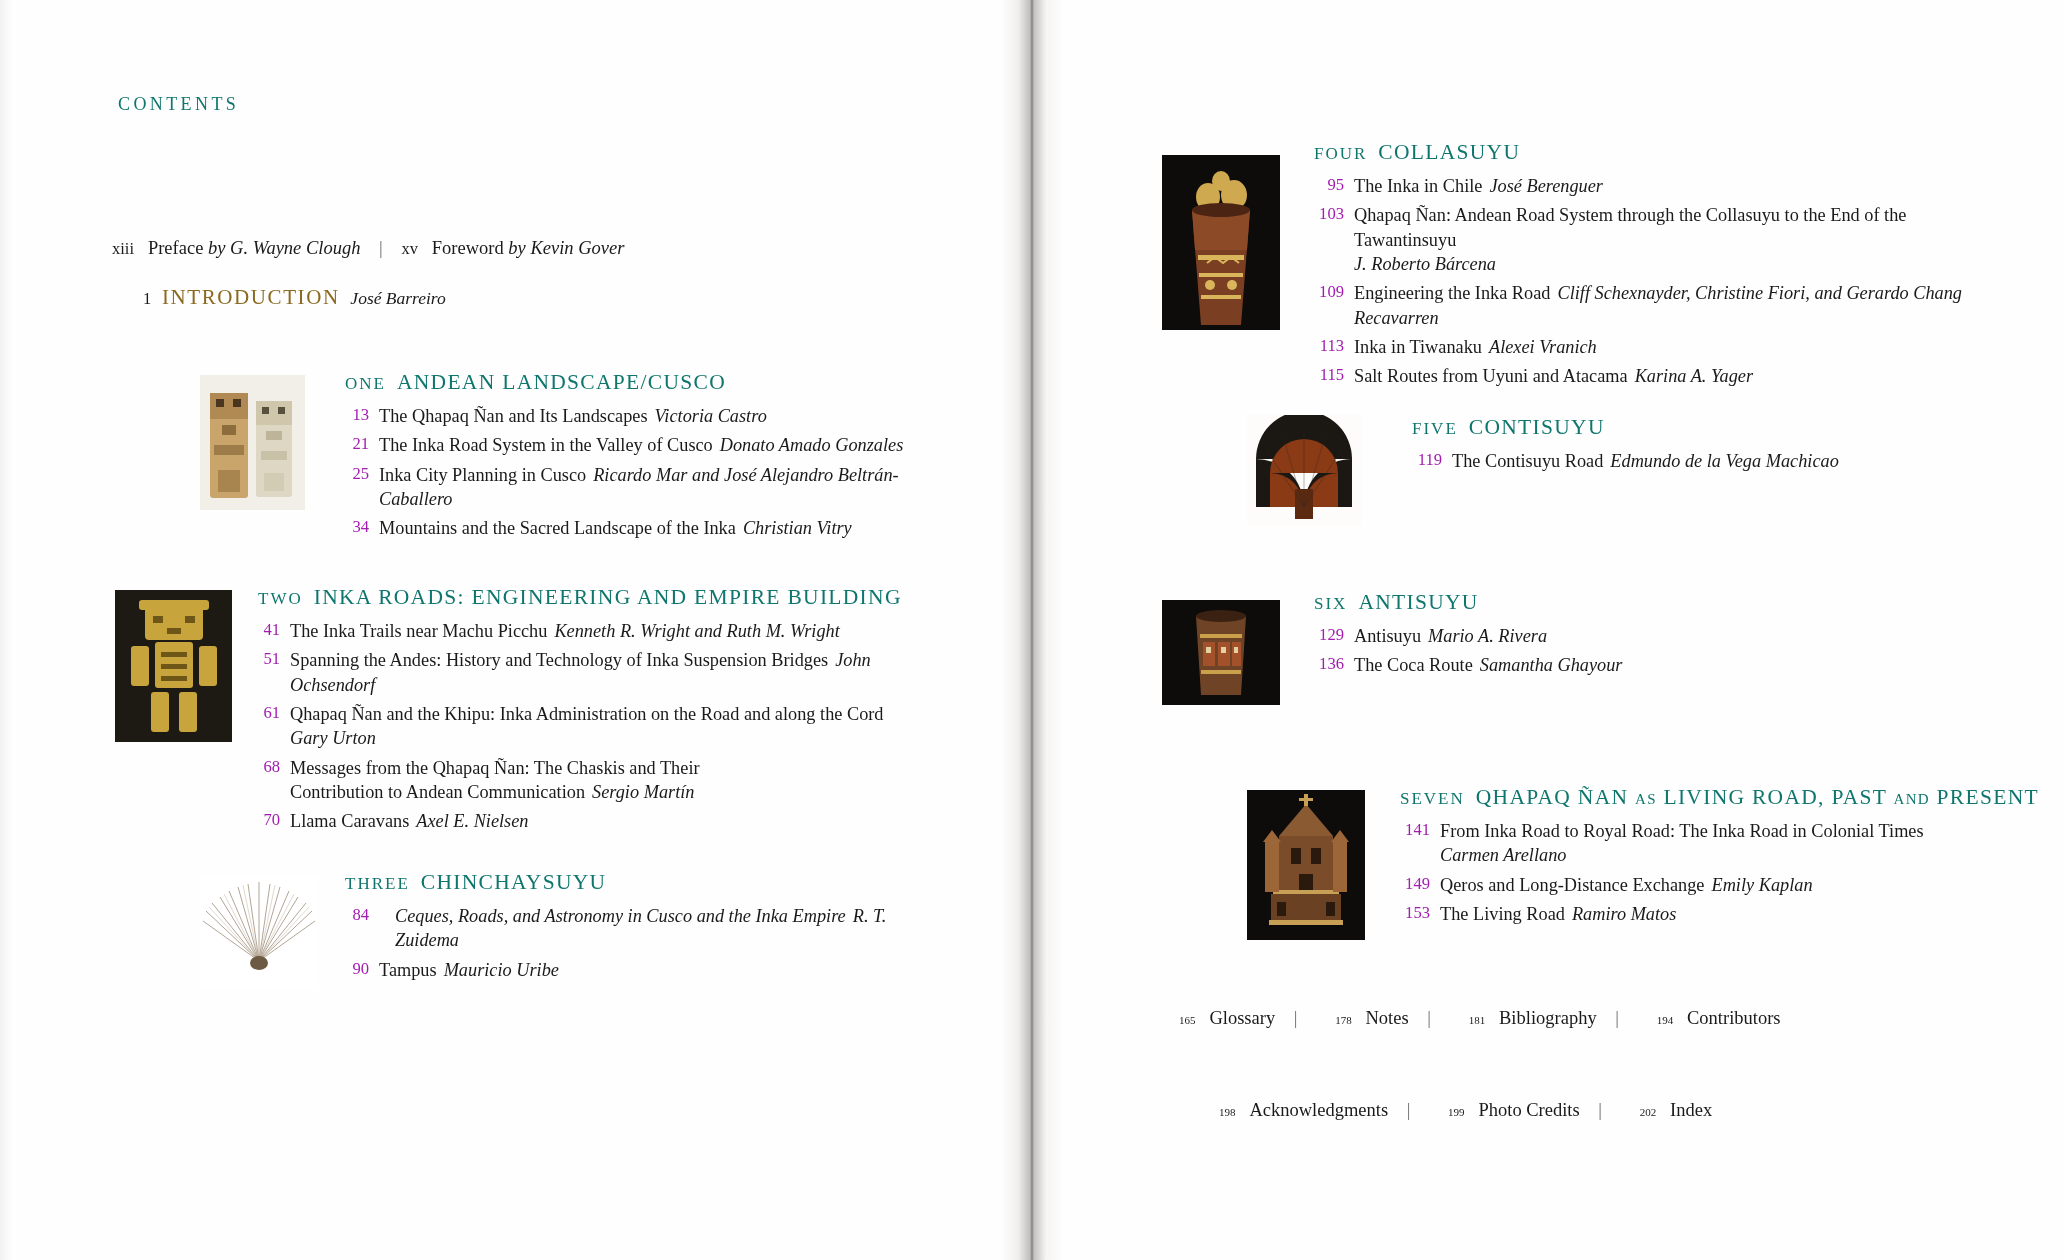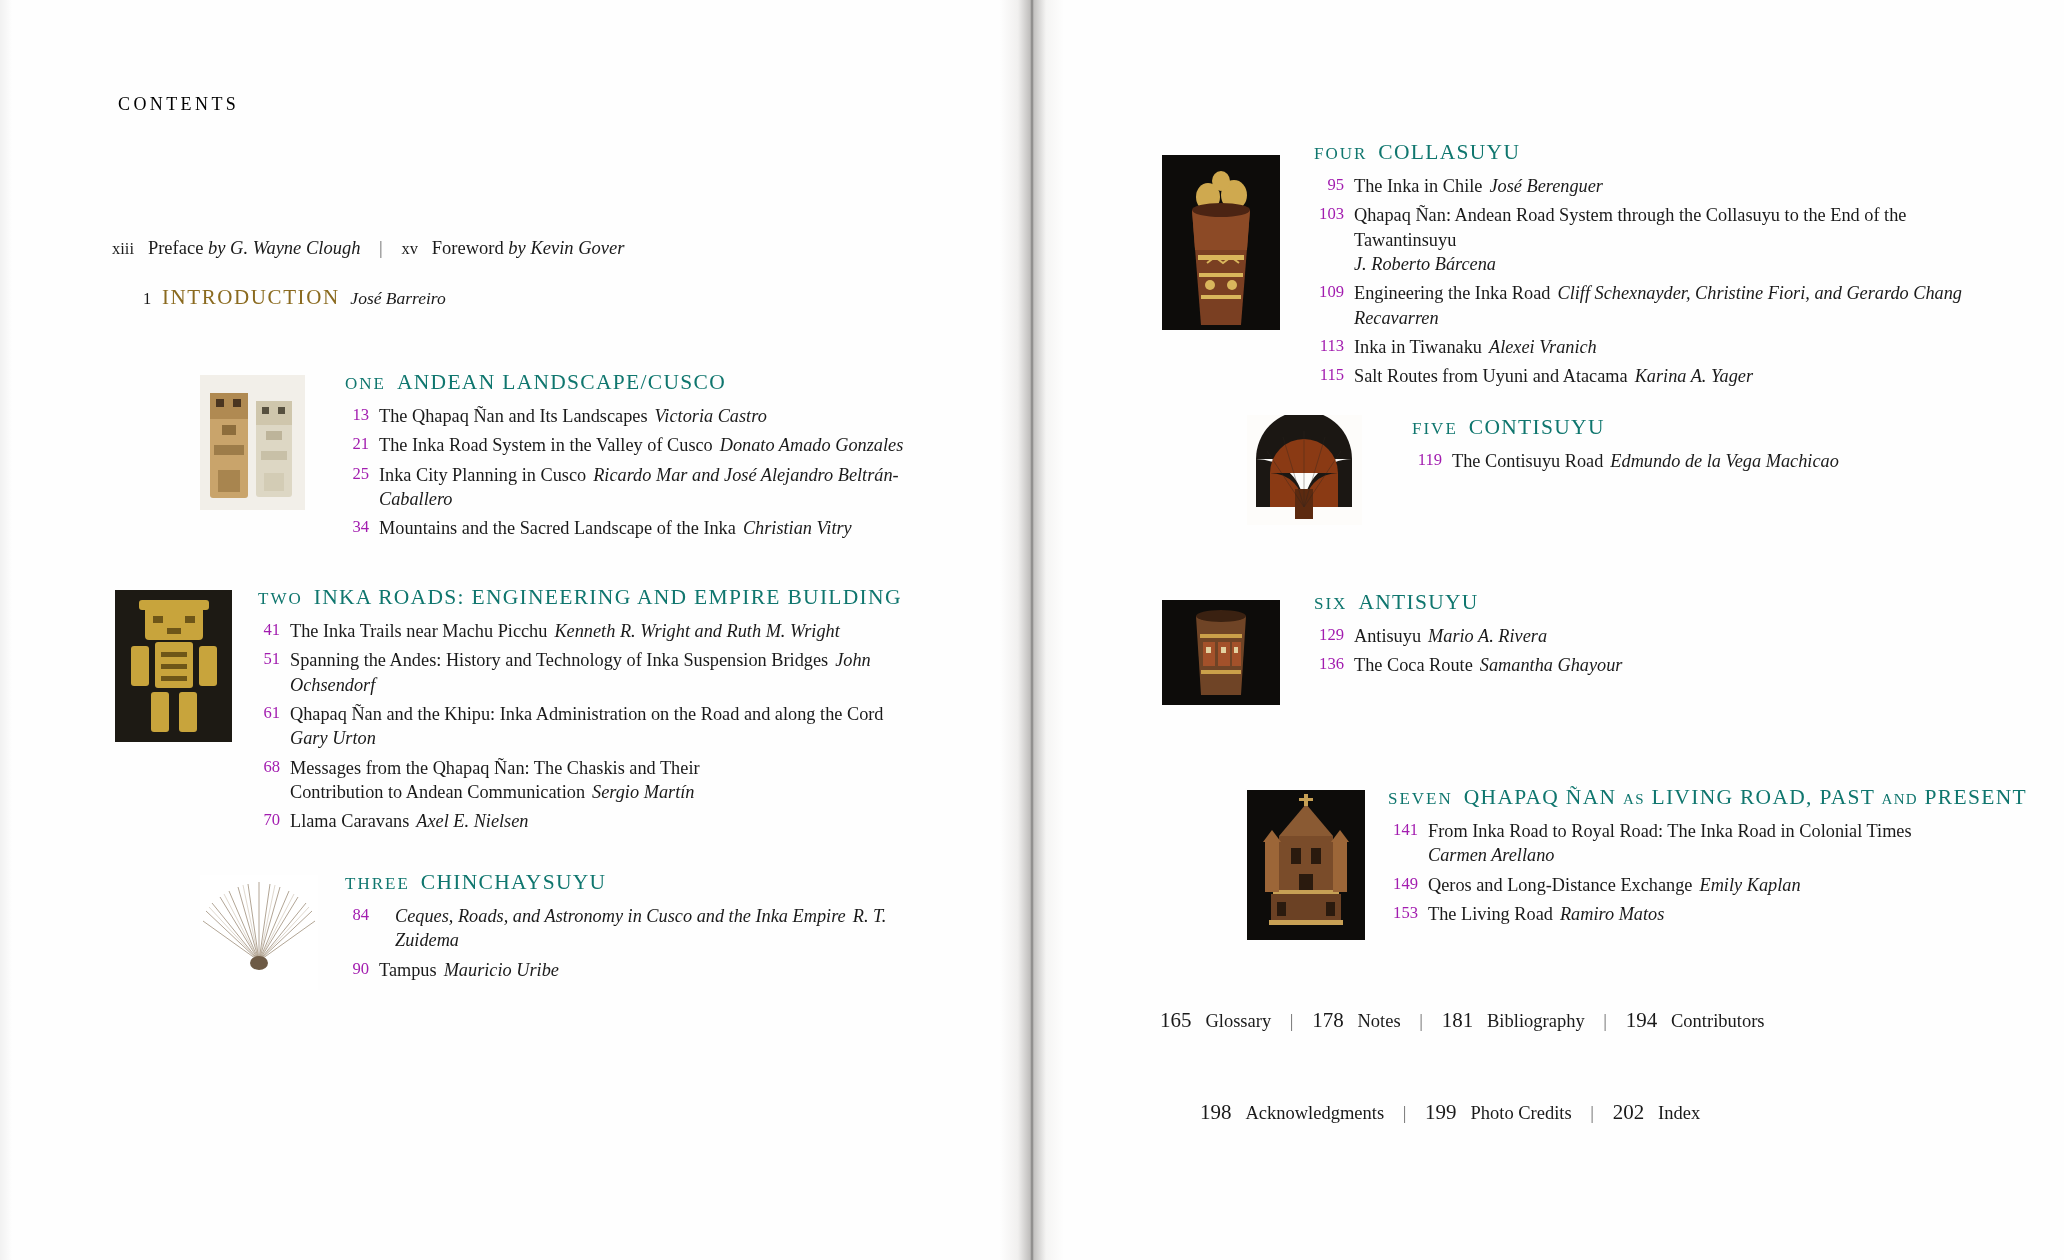--- a/index.html
+++ b/index.html
@@ -36,21 +36,21 @@
     pointer-events:none;
   }
 
   
   .contents-title {
     position: absolute;
     left: 118px; top: 88px;
     font-family: "Liberation Serif", serif;
     font-size: 25px;
     letter-spacing: 3.4px;
-    color: #000000;
+    color: #0f766e;
     font-variant: small-caps;
     text-transform: lowercase;
   }
   .contents-title::first-letter { font-size: 25px; }
 
   
   .frontmatter {
     position: absolute;
     left: 112px; top: 238px;
     font-size: 18.5px;
@@ -119,21 +119,21 @@
   
   .thumb { position: absolute; overflow: hidden; }
   .thumb .ph { width: 100%; height: 100%; display:block; }
 
   
   .backmatter {
     position: absolute;
     font-size: 18.5px;
     white-space: nowrap;
   }
-  .backmatter .bnum { font-size: 21px; }
+  .backmatter .bnum { font-size: 11px; margin-left: 19px; }
 </style>
 </head>
 <body>
 
 <div class="spread">
 
   <div class="page page-left">
     <div class="edge-left"></div>
 
     <div class="contents-title">CONTENTS</div>
@@ -431,21 +431,21 @@
           <rect x="22" y="130" width="74" height="5"></rect>
         </g>
         <g fill="#9c6638">
           <rect x="18" y="52" width="14" height="50"></rect>
           <rect x="86" y="52" width="14" height="50"></rect>
           <path d="M25,40 L34,52 L16,52 Z"></path>
           <path d="M93,40 L102,52 L84,52 Z"></path>
         </g>
       </svg>
     </div>
-    <div class="section" style="left:356px; top:785px; width:640px;">
+    <div class="section" style="left:368px; top:785px; width:640px;">
       <div class="sec-head">
         <span class="sec-num">SEVEN</span>
         <span class="sec-title">QHAPAQ ÑAN as LIVING ROAD, PAST and PRESENT</span>
       </div>
       <div class="entry">
         <span class="pg" style="width:40px">141</span>
         <span class="txt"><span>From Inka Road to Royal Road: The Inka Road in Colonial Times</span><span class="au-block">Carmen Arellano</span></span>
       </div>
       <div class="entry">
         <span class="pg" style="width:40px">149</span>

